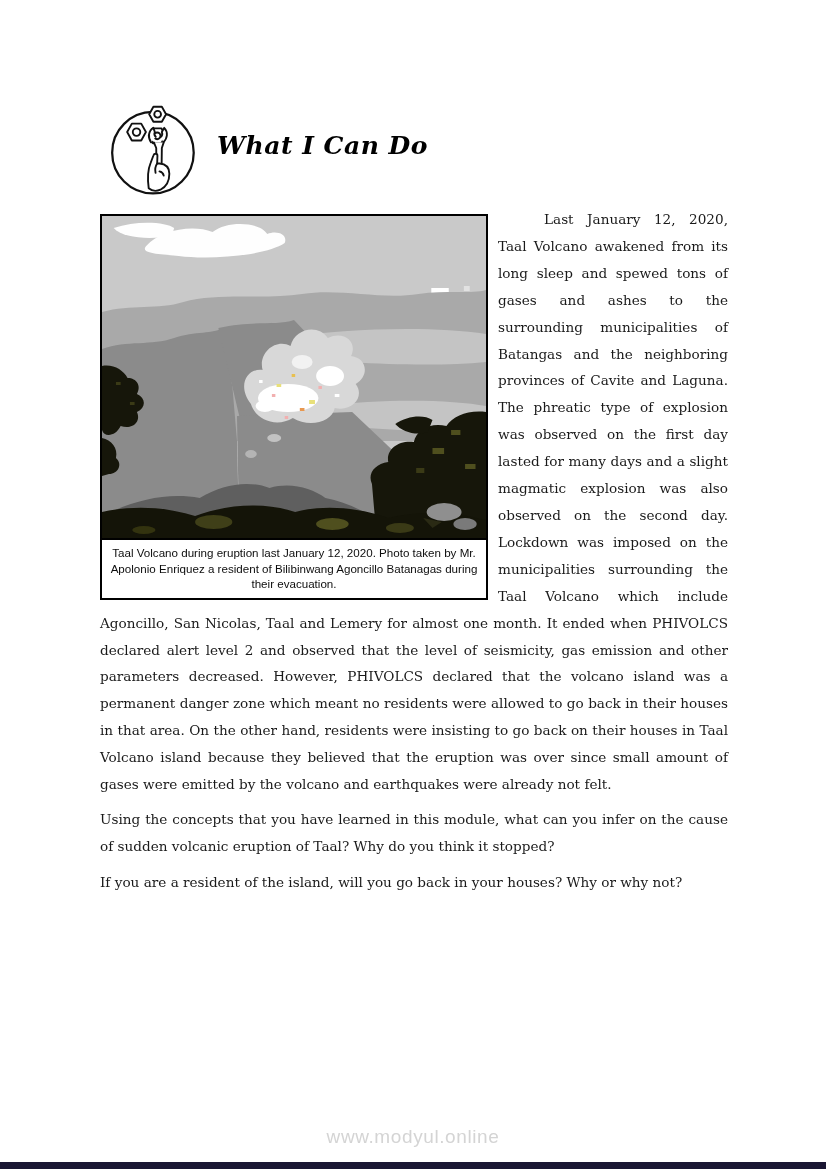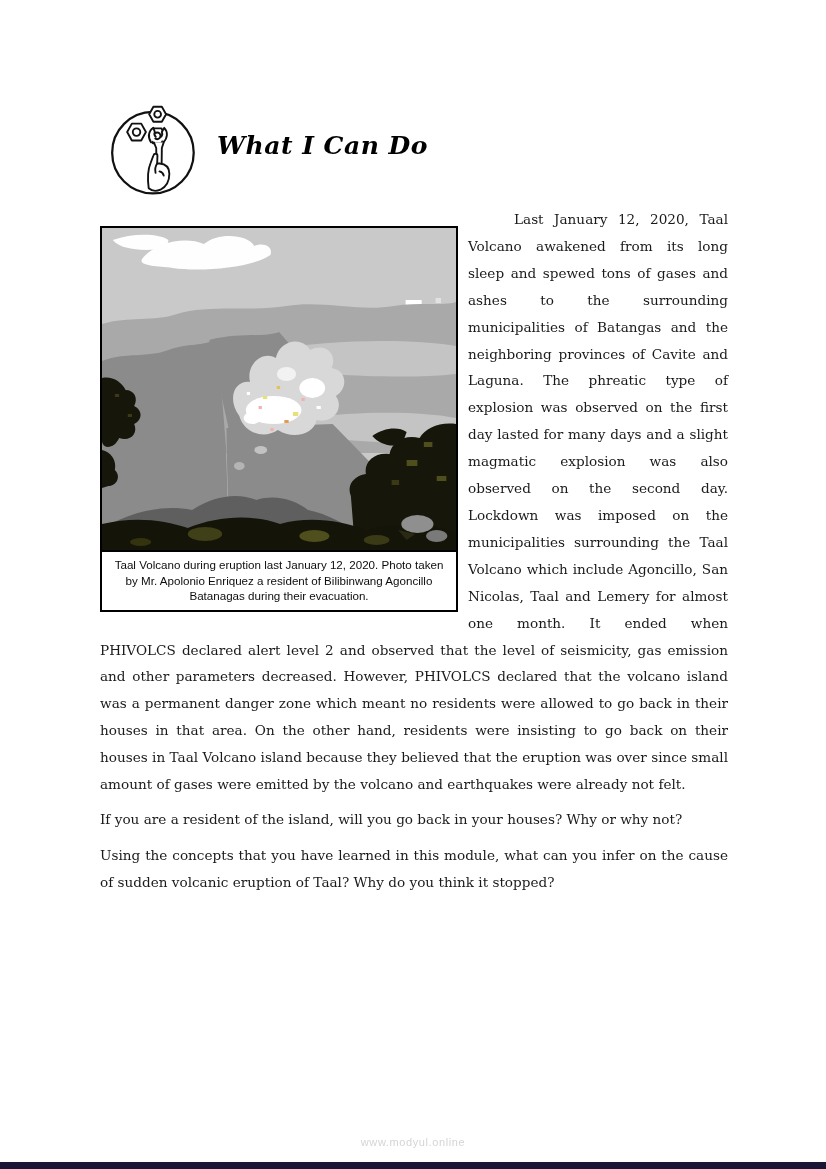--- a/index.html
+++ b/index.html
@@ -42,24 +42,24 @@
     top: 206px;
     left: 100px;
     width: 628px;
     color: #1a1a1a;
     font-size: 13.6px;
     line-height: 26.9px;
     text-align: justify;
   }
   .figure-box {
     float: left;
-    width: 358px;
+    width: 388px;
     border: 2.5px solid #000000;
     background: #be185d;
-    margin: 20px 10px 2px 0;
+    margin: 8px 10px 2px 0;
   }
   .photo { display: block; width: 100%; height: 322px; }
   .photo svg { display: block; width: 100%; height: 100%; }
   .photo-caption {
     border-top: 2px solid #000000;
     background: #ffffff;
     font-family: "Liberation Sans", sans-serif;
     font-size: 11.6px;
     line-height: 15.6px;
     text-align: center;
@@ -69,21 +69,21 @@
   .content p { margin-bottom: 8.5px; }
   .content p.intro { text-indent: 46px; }
 
   
   .watermark {
     position: absolute;
     left: 0; right: 0;
     bottom: 21px;
     text-align: center;
     font-family: "Liberation Sans", sans-serif;
-    font-size: 11px;
+    font-size: 19px;
     letter-spacing: 0.6px;
     color: #d4d4d4;
     user-select: none;
   }
   .footer-bar {
     position: absolute;
     left: 0; bottom: 0;
     width: 100%; height: 7px;
     background: #1a1633;
   }
@@ -190,20 +190,20 @@
 
           <ellipse cx="294" cy="296" rx="15" ry="9" fill="#8f8f8f"></ellipse>
           <ellipse cx="312" cy="308" rx="10" ry="6" fill="#7a7a7a"></ellipse>
           <path d="M276 302 L292 306 L284 312 Z" fill="#2a2a14"></path>
         </svg>
       </div>
       <figcaption class="photo-caption">Taal Volcano during eruption last January 12, 2020. Photo taken by Mr. Apolonio Enriquez a resident of Bilibinwang Agoncillo Batanagas during their evacuation.</figcaption>
     </figure>
 
     <p class="intro">Last January 12, 2020, Taal Volcano awakened from its long sleep and spewed tons of gases and ashes to the surrounding municipalities of Batangas and the neighboring provinces of Cavite and Laguna. The phreatic type of explosion was observed on the first day lasted for many days and a slight magmatic explosion was also observed on the second day. Lockdown was imposed on the municipalities surrounding the Taal Volcano which include Agoncillo, San Nicolas, Taal and Lemery for almost one month. It ended when PHIVOLCS declared alert level 2 and observed that the level of seismicity, gas emission and other parameters decreased. However, PHIVOLCS declared that the volcano island was a permanent danger zone which meant no residents were allowed to go back in their houses in that area. On the other hand, residents were insisting to go back on their houses in Taal Volcano island because they believed that the eruption was over since small amount of gases were emitted by the volcano and earthquakes were already not felt.</p>
+    <p>Using the concepts that you have learned in this module, what can you infer on the cause of sudden volcanic eruption of Taal? Why do you think it stopped?</p>
     <p>If you are a resident of the island, will you go back in your houses? Why or why not?</p>
-    <p>Using the concepts that you have learned in this module, what can you infer on the cause of sudden volcanic eruption of Taal? Why do you think it stopped?</p>
   </main>
 
   <div class="watermark">www.modyul.online</div>
   <div class="footer-bar"></div>
 
 </div>
 
 </body></html>

